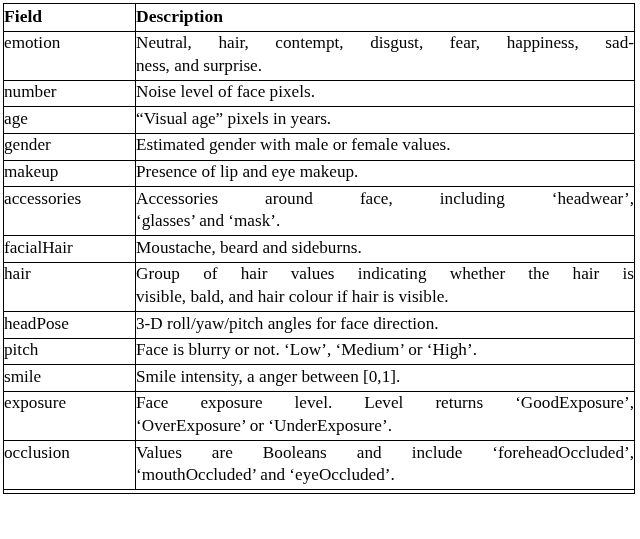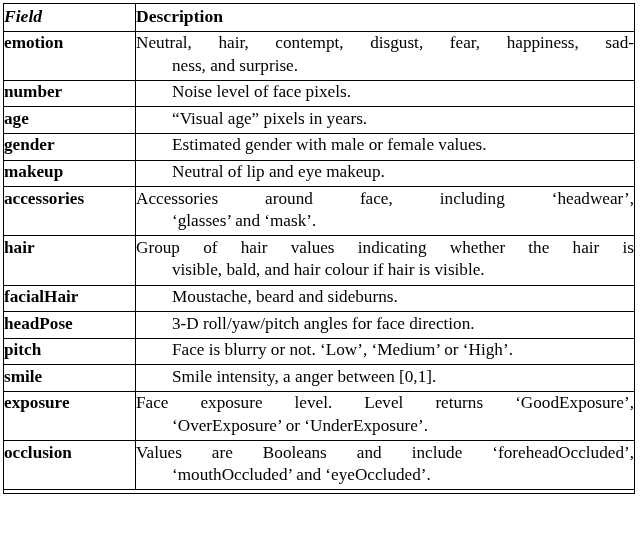--- a/index.html
+++ b/index.html
@@ -50,60 +50,57 @@
     font-size: 17.6px;
   }
   
   thead tr.header-row {
     box-shadow: none;
   }
 
   th.field-head {
     border-right: 1.5px solid #000;
     padding-left: 9px;
-    font-style: italic;
   }
   th.desc-head {
     padding-left: 13px;
     margin-top: 8px;
   }
 
   tbody tr.data-row td {
     border-top: 1px solid #000;
     vertical-align: top;
     padding: 0.5px 0 2.5px 0;
   }
   tbody tr.data-row:first-child td {
     border-top: none;
   }
 
   td.field-cell {
     border-right: 1.5px solid #000;
     padding-left: 9px;
     white-space: nowrap;
-    font-weight: bold;
   }
   td.desc-cell {
     padding-left: 13px;
     padding-right: 7px;
     text-align: justify;
     text-justify: inter-word;
     hyphens: none;
   }
   td.desc-cell .line {
     display: block;
   }
   td.desc-cell .line.justified {
     text-align: justify;
     text-align-last: justify;
   }
   td.desc-cell .line.last {
     text-align: left;
     text-align-last: left;
-    margin-left: 36px;
   }
   tfoot td {
     padding: 0;
     height: 3px;
     line-height: 0;
     font-size: 0;
     border-top: 1.5px solid #000;
     border-bottom: 1.5px solid #000;
   }
 </style>
@@ -144,41 +141,41 @@
         </tr>
         <tr class="data-row">
           <td class="field-cell">gender</td>
           <td class="desc-cell">
             <span class="line last">Estimated gender with male or female values.</span>
           </td>
         </tr>
         <tr class="data-row">
           <td class="field-cell">makeup</td>
           <td class="desc-cell">
-            <span class="line last">Neutral of lip and eye makeup.</span>
+            <span class="line last">Presence of lip and eye makeup.</span>
           </td>
         </tr>
         <tr class="data-row">
           <td class="field-cell">accessories</td>
           <td class="desc-cell">
             <span class="line justified">Accessories around face, including ‘headwear’,</span>
             <span class="line last">‘glasses’ and ‘mask’.</span>
           </td>
         </tr>
         <tr class="data-row">
+          <td class="field-cell">facialHair</td>
+          <td class="desc-cell">
+            <span class="line last">Moustache, beard and sideburns.</span>
+          </td>
+        </tr>
+        <tr class="data-row">
           <td class="field-cell">hair</td>
           <td class="desc-cell">
             <span class="line justified">Group of hair values indicating whether the hair is</span>
             <span class="line last">visible, bald, and hair colour if hair is visible.</span>
-          </td>
-        </tr>
-        <tr class="data-row">
-          <td class="field-cell">facialHair</td>
-          <td class="desc-cell">
-            <span class="line last">Moustache, beard and sideburns.</span>
           </td>
         </tr>
         <tr class="data-row">
           <td class="field-cell">headPose</td>
           <td class="desc-cell">
             <span class="line last">3-D roll/yaw/pitch angles for face direction.</span>
           </td>
         </tr>
         <tr class="data-row">
           <td class="field-cell">pitch</td>

